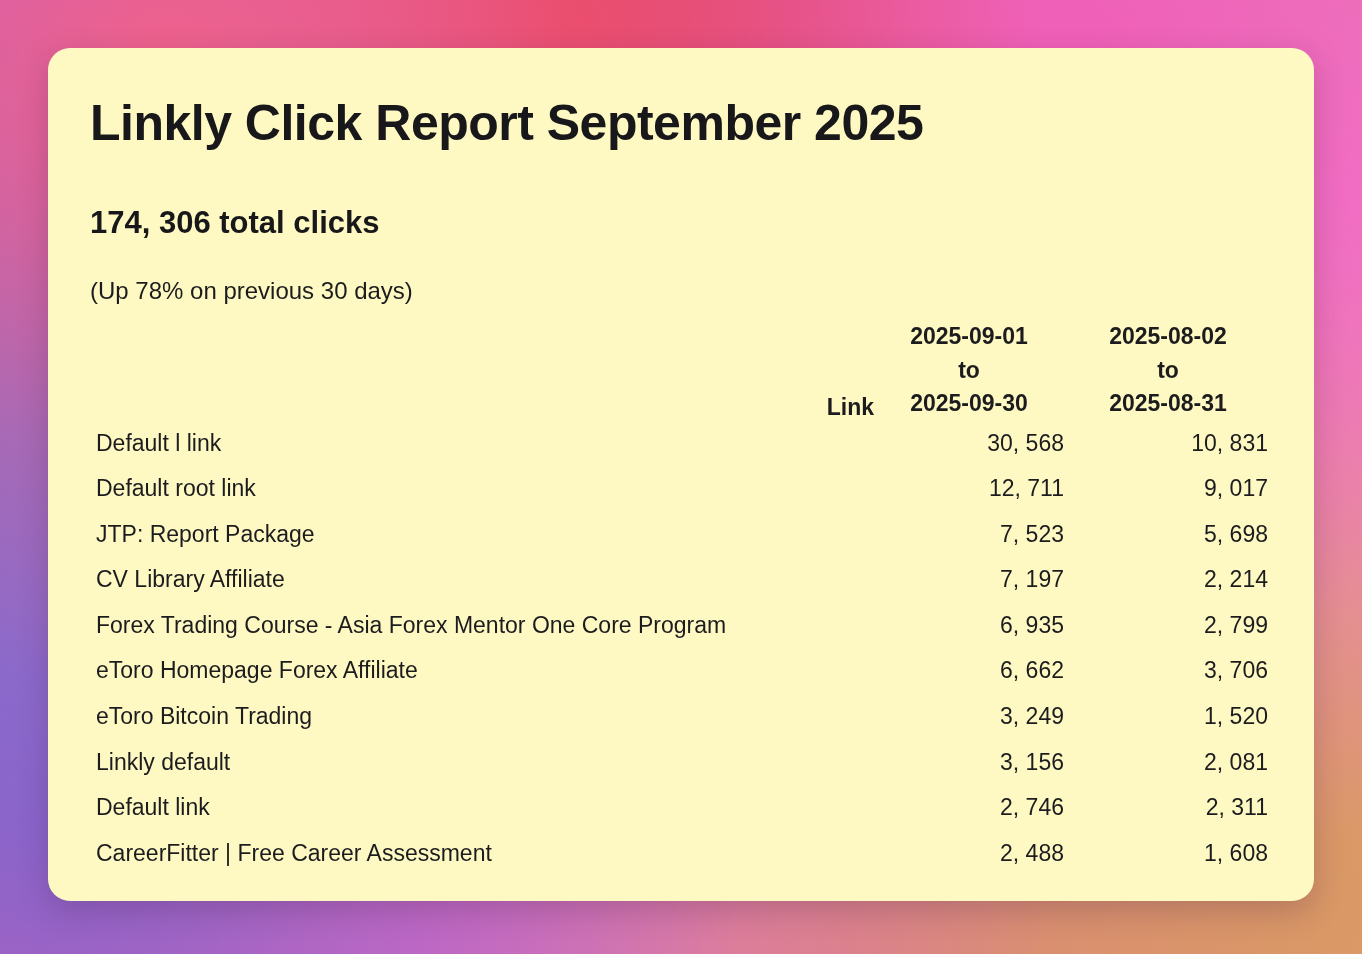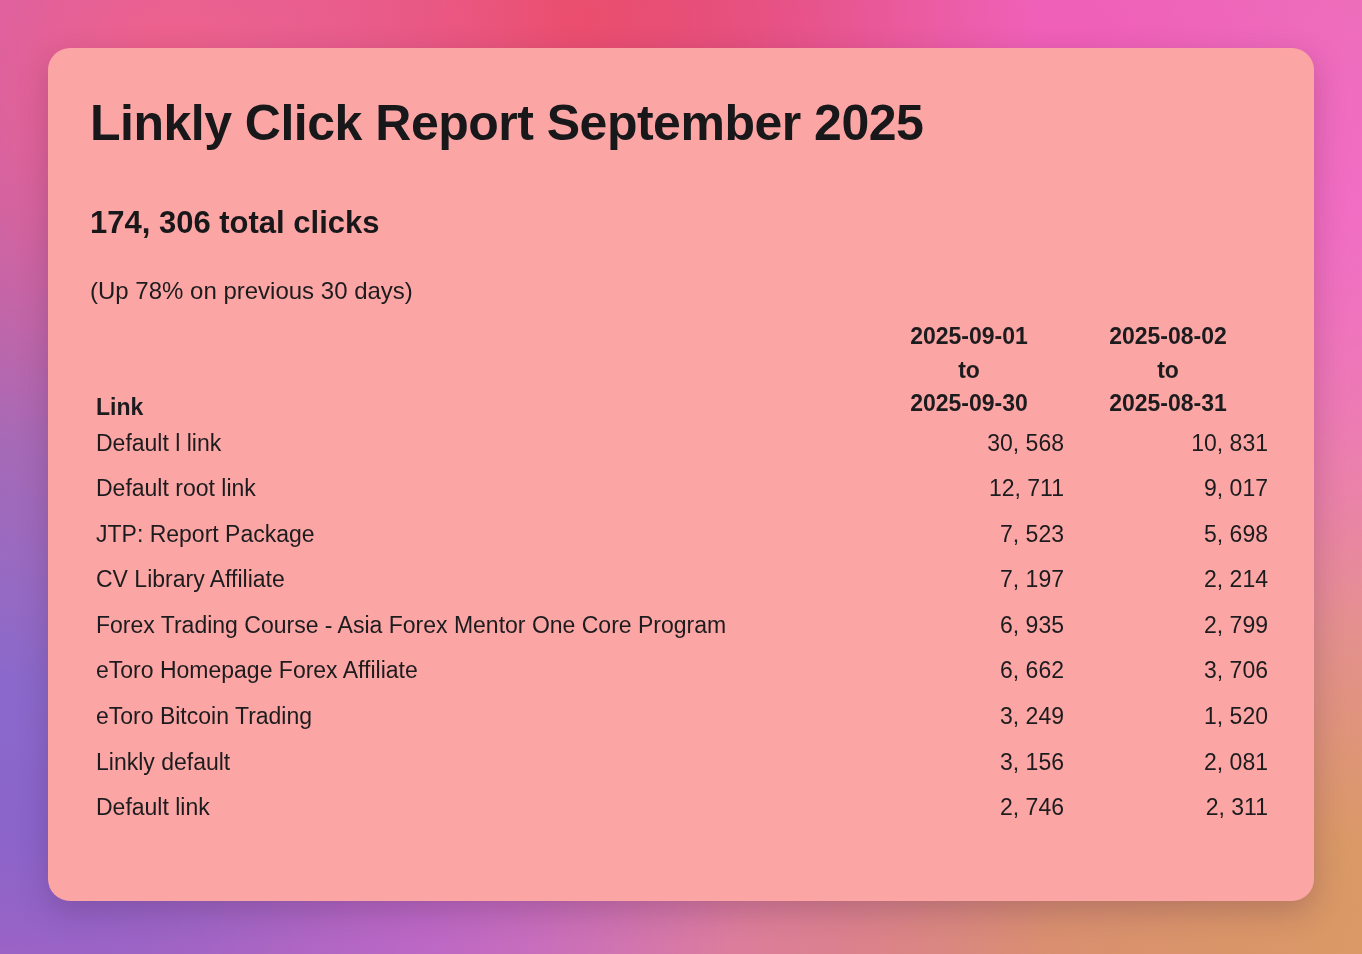--- a/index.html
+++ b/index.html
@@ -32,21 +32,21 @@
       radial-gradient(circle at 99% 62%, #e59a86 0%, rgba(229,154,134,0) 42%),
       linear-gradient(135deg, #c75bd0 0%, #d667b0 35%, #d98f86 70%, #d9a05f 100%);
   }
 
   #card {
     position: absolute;
     left: 48px;
     top: 48px;
     width: 1266px;
     height: 853px;
-    background: #fca5a5;
+    background: #fef9c3;
     border-radius: 22px;
     box-shadow: 0 10px 30px rgba(70, 30, 70, 0.25);
     box-sizing: border-box;
     padding: 34px 42px 0 42px;
     overflow: hidden;
   }
 
   #title {
     font-size: 50px;
     font-weight: bold;
@@ -79,21 +79,21 @@
     color: #1c1c1e;
   }
 
   thead th {
     font-weight: bold;
     vertical-align: bottom;
     padding: 0;
   }
 
   .th-link {
-    text-align: left;
+    text-align: right;
     padding-left: 6px;
   }
   .th-period {
     text-align: center;
     padding-right: 4px;
     white-space: nowrap;
     margin-top: 36px;
   }
   .th-period .line {
     display: block;
@@ -186,16 +186,21 @@
         <tr>
           <td class="cell-link">Linkly default</td>
           <td class="cell-num col-a">3, 156</td>
           <td class="cell-num col-b">2, 081</td>
         </tr>
         <tr>
           <td class="cell-link">Default link</td>
           <td class="cell-num col-a">2, 746</td>
           <td class="cell-num col-b">2, 311</td>
         </tr>
+        <tr>
+          <td class="cell-link">CareerFitter | Free Career Assessment</td>
+          <td class="cell-num col-a">2, 488</td>
+          <td class="cell-num col-b">1, 608</td>
+        </tr>
       </tbody>
   </table>
 
 </div>
 
 </body></html>

